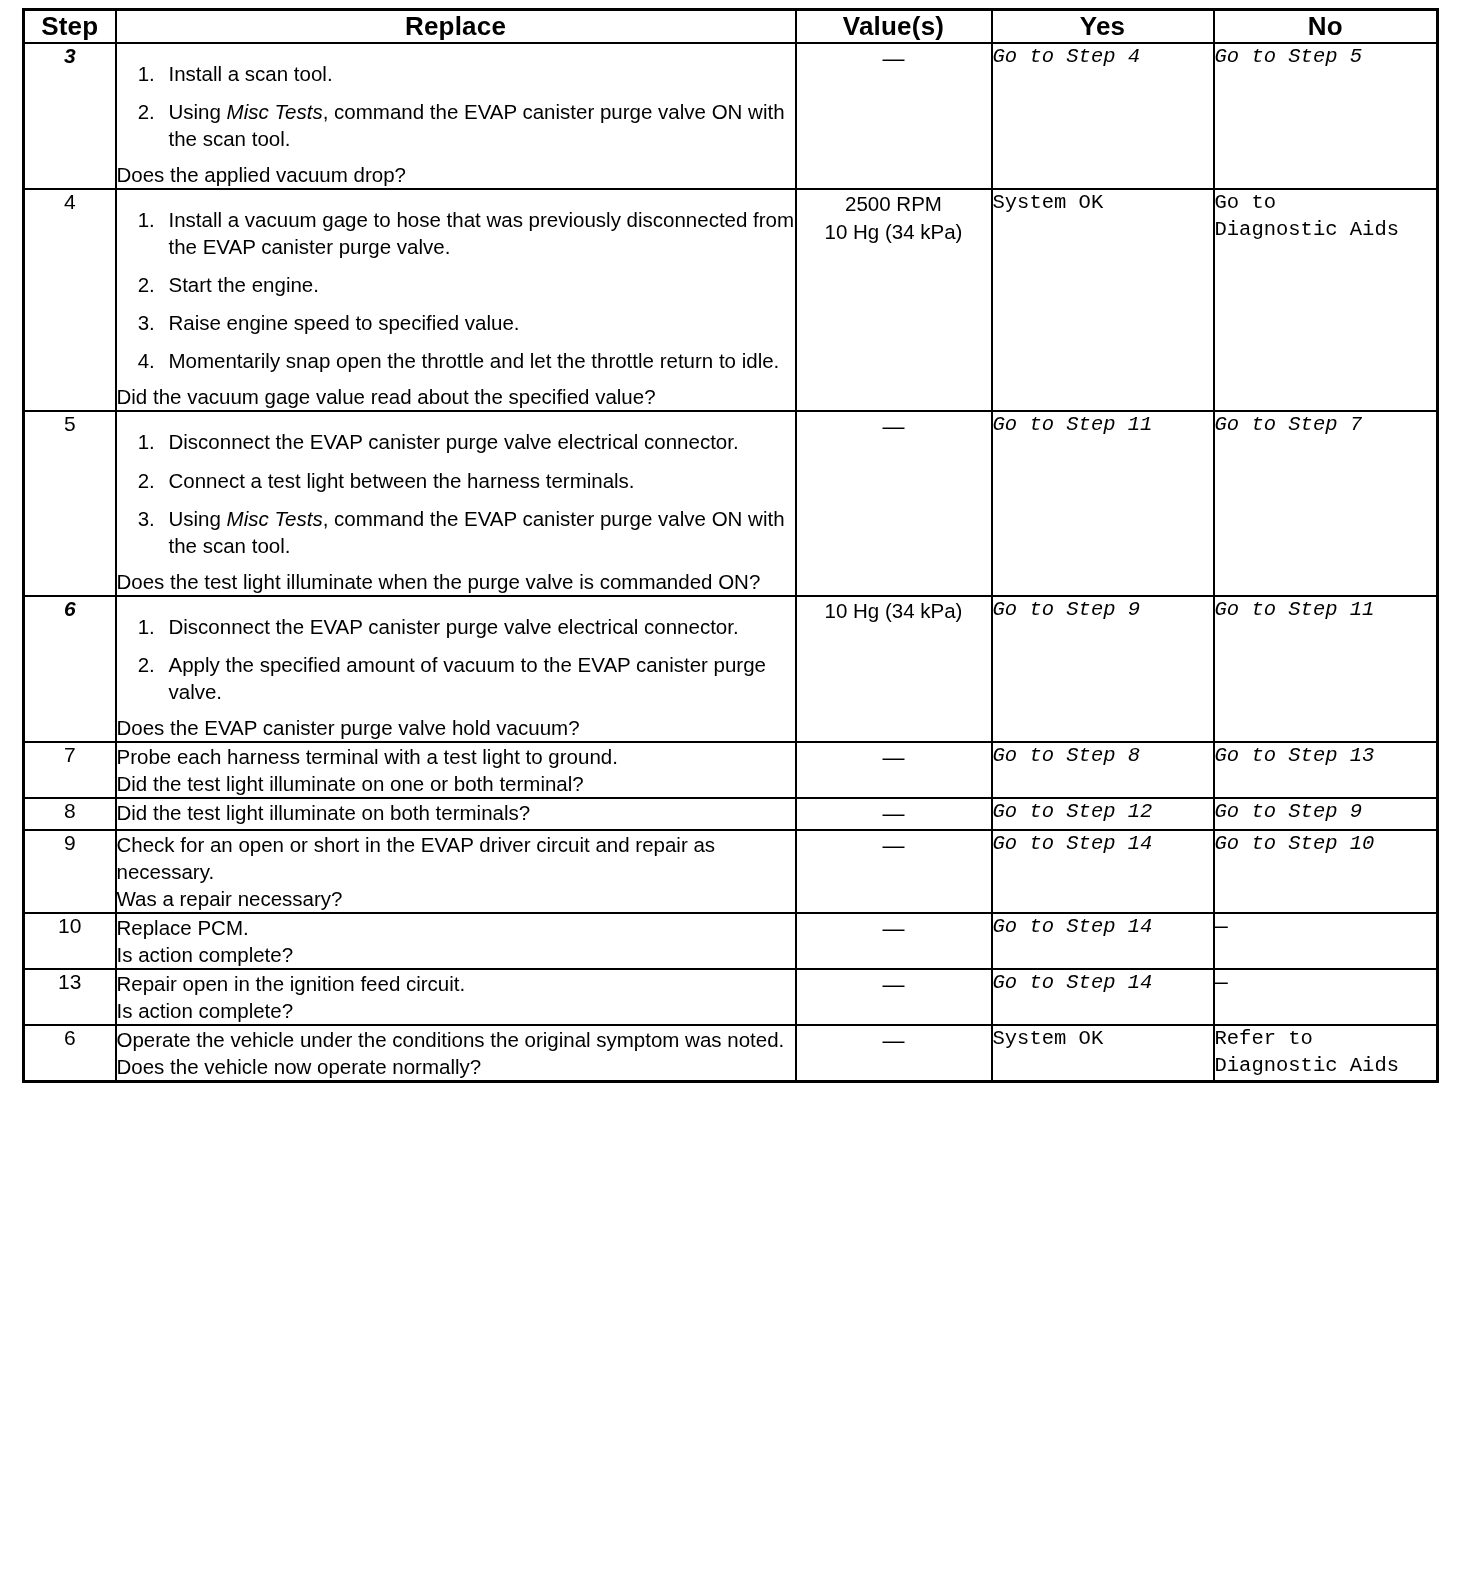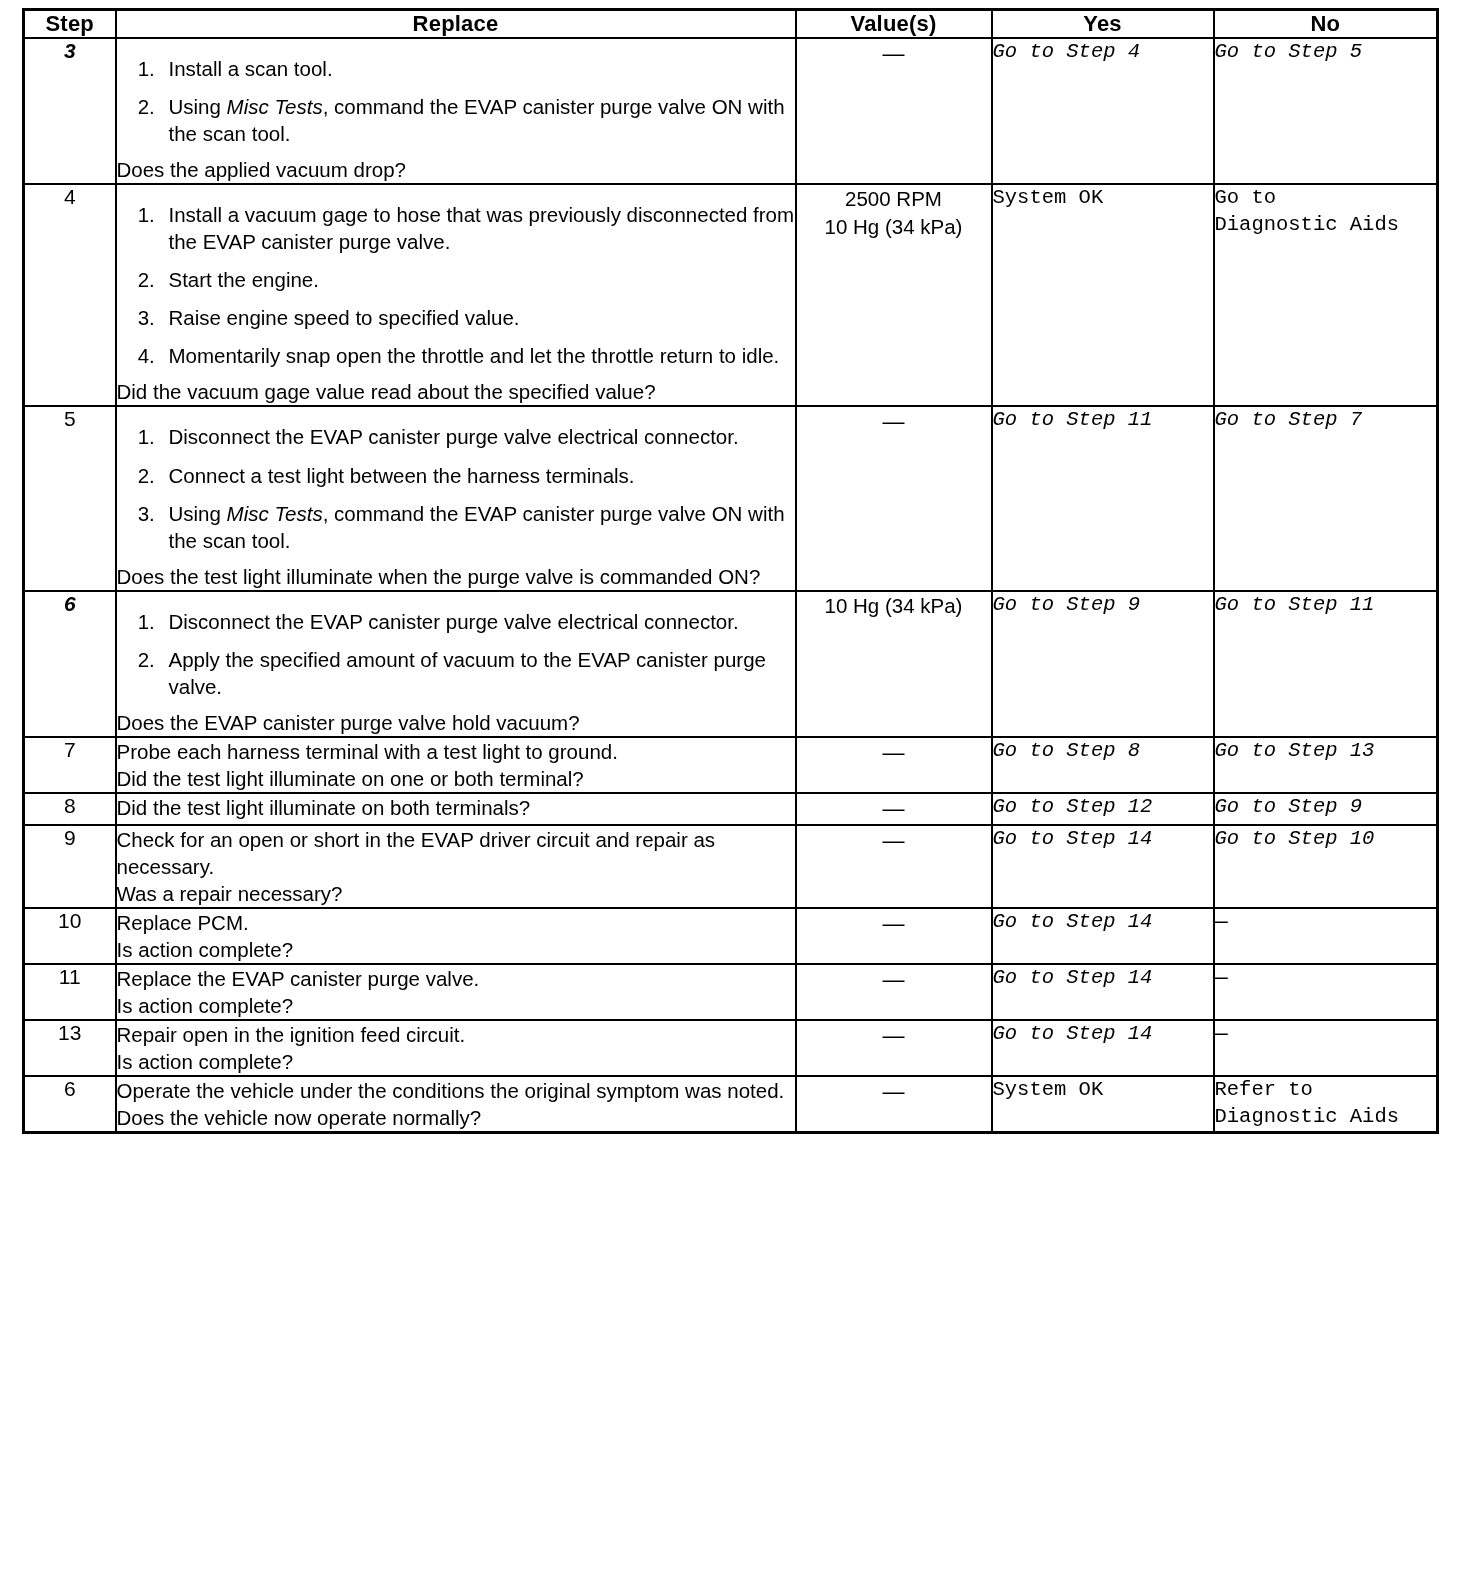--- a/index.html
+++ b/index.html
@@ -33,21 +33,21 @@
   table.diag col.c-yes   { width: 222px; }
   table.diag col.c-no    { width: 224px; }
 
   table.diag th, table.diag td {
     border: 2px solid #000;
     vertical-align: top;
     padding: 0;
   }
   thead th {
     text-align: center;
-    font-size: 22px;
+    font-size: 26px;
     font-weight: bold;
     padding: 7px 2px 8px 2px;
     letter-spacing: 0.2px;
   }
   td.step {
     text-align: center;
     font-size: 21px;
     vertical-align: middle;
     padding: 4px 2px;
   }
@@ -203,30 +203,20 @@
           <td class="step">10</td>
           <td class="action">
             <p class="question">Replace PCM.</p>
             <p class="question">Is action complete?</p>
           </td>
           <td class="value"><span class="dash">—</span></td>
           <td class="yes"><span class="goto"><div>Go to Step 14</div></span></td>
           <td class="no"><span class="dash">—</span></td>
         </tr>
         <tr>
-          <td class="step">11</td>
-          <td class="action">
-            <p class="question">Replace the EVAP canister purge valve.</p>
-            <p class="question">Is action complete?</p>
-          </td>
-          <td class="value"><span class="dash">—</span></td>
-          <td class="yes"><span class="goto"><div>Go to Step 14</div></span></td>
-          <td class="no"><span class="dash">—</span></td>
-        </tr>
-        <tr>
           <td class="step">13</td>
           <td class="action">
             <p class="question">Repair open in the ignition feed circuit.</p>
             <p class="question">Is action complete?</p>
           </td>
           <td class="value"><span class="dash">—</span></td>
           <td class="yes"><span class="goto"><div>Go to Step 14</div></span></td>
           <td class="no"><span class="dash">—</span></td>
         </tr>
         <tr>

